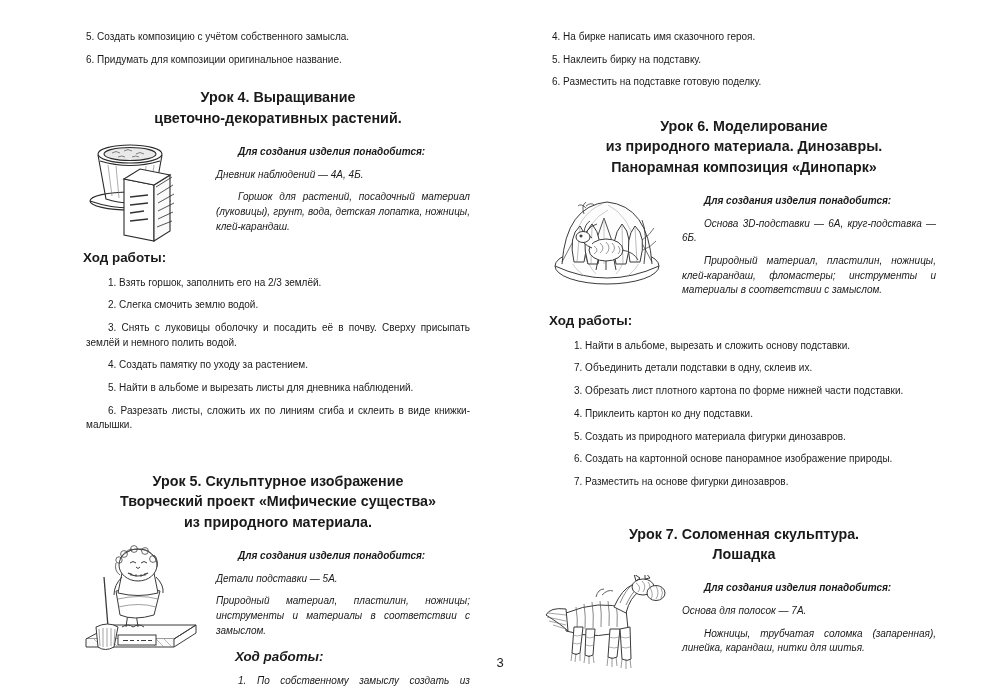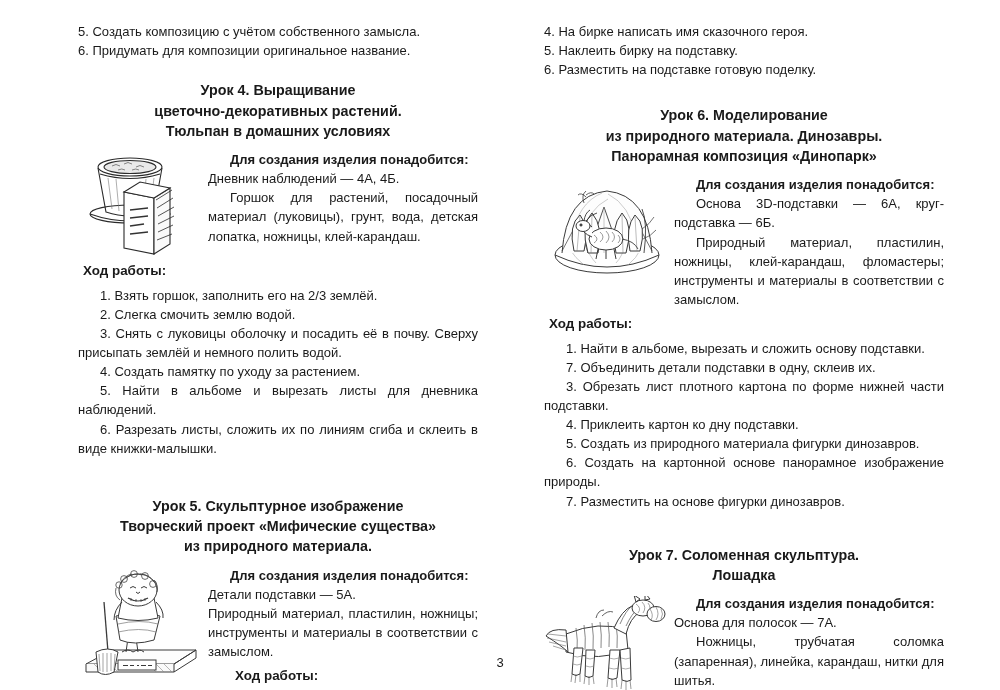--- a/index.html
+++ b/index.html
@@ -26,22 +26,22 @@
     flex-direction: row;
     padding: 22px 55px 0 78px;
     box-sizing: border-box;
     gap: 66px;
   }
   .col {
     width: 400px;
     flex: 0 0 400px;
   }
   p {
-    margin: 0;
-    font-size: 13px;
+    margin: 8px;
+    font-size: 10px;
     line-height: 1.47;
     text-align: justify;
     hyphens: none;
   }
   .plain {
     text-align: left;
   }
   .indent {
     text-indent: 22px;
   }
@@ -69,20 +69,21 @@
     font-size: 13.4px;
     line-height: 1.47;
     margin: 5px;
   }
   .hod-ind { text-indent: 22px; }
 
   
   .fig-block {
     position: relative;
     min-height: 104px;
+    font-style: italic;
   }
   .fig {
     float: left;
     width: 126px;
     height: 104px;
     margin-right: 4px;
     margin-top: 2px;
   }
   .fig svg { display: block; }
   .fig-text {
@@ -106,21 +107,20 @@
   <div class="columns">
 
     <div class="col">
 
       <p class="plain">5. Создать композицию с учётом собственного замысла.</p>
       <p class="plain">6. Придумать для композиции оригинальное название.</p>
 
       <div class="title-block t4">
         <p class="lesson-title">Урок 4. Выращивание</p>
         <p class="lesson-title">цветочно-декоративных растений.</p>
-        <p class="lesson-title">Тюльпан в домашних условиях</p>
       </div>
 
       <div class="fig-block">
         <div class="fig">
           <svg width="126" height="104" viewBox="0 0 126 104" xmlns="http://www.w3.org/2000/svg">
             <g fill="none" stroke="#2b2b2b" stroke-width="1.1">
 
               <ellipse cx="52" cy="62" rx="40" ry="9"></ellipse>
               <path d="M12 62 q40 14 80 0"></path>
 

